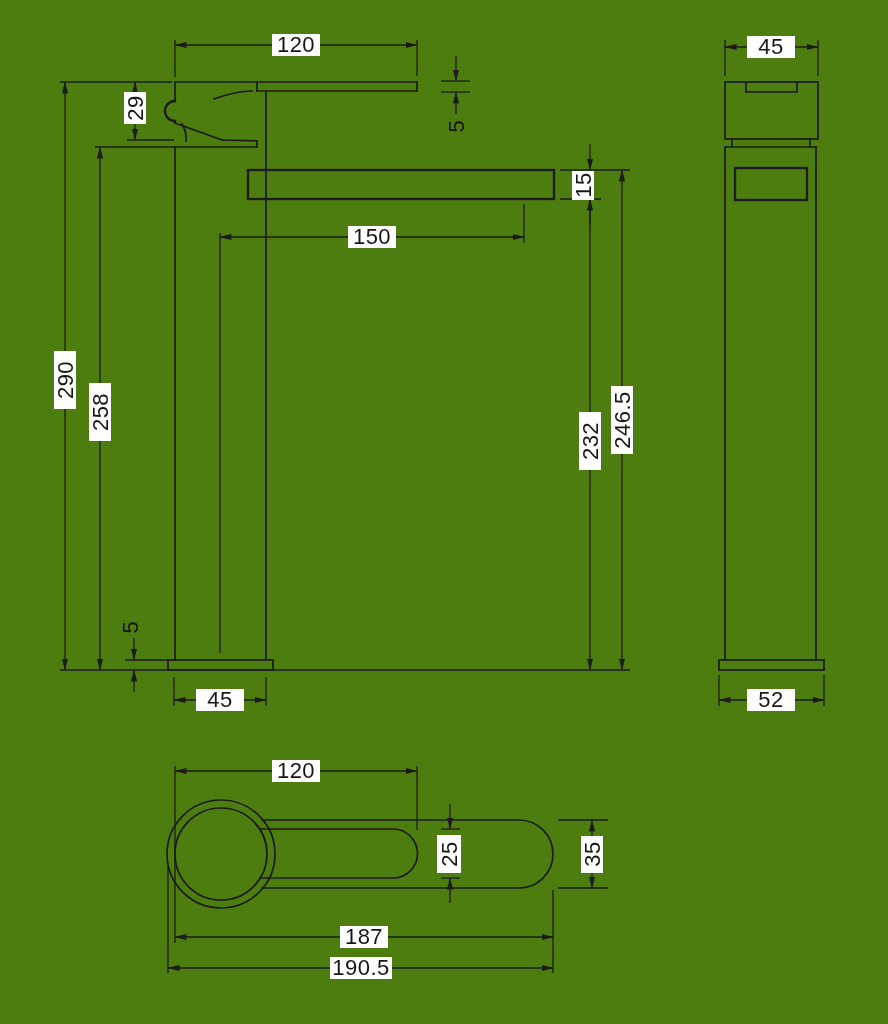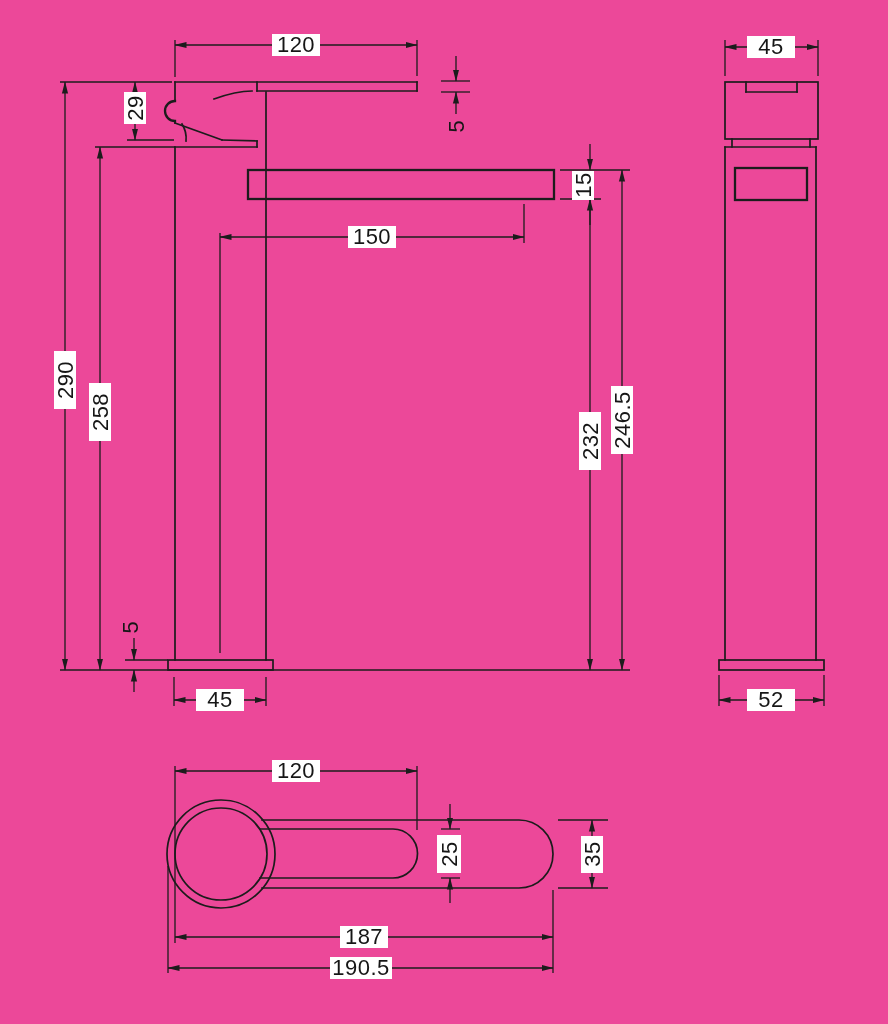--- a/index.html
+++ b/index.html
@@ -1,16 +1,16 @@
 <!DOCTYPE html>
 <html><head>
 <meta charset="utf-8">
 <style>
   html,body{margin:0;padding:0;background:#ffffff;}
-  .stage{position:relative;width:888px;height:1024px;background:#ec4899;overflow:hidden;
+  .stage{position:relative;width:888px;height:1024px;background:#4d7c0f;overflow:hidden;
          font-family:"Liberation Sans", sans-serif;}
   svg{position:absolute;left:0;top:0;}
   text{font-family:"Liberation Sans", sans-serif;font-size:22px;fill:#161616;letter-spacing:0.5px;}
   .obj{stroke:#1c1c1c;stroke-width:1.7;fill:none;stroke-linecap:square;}
   .obj2{stroke:#1c1c1c;stroke-width:2.3;fill:none;stroke-linecap:square;}
   .dim{stroke:#1c1c1c;stroke-width:1.3;fill:none;stroke-linecap:butt;}
   .gap{fill:#ffffff;stroke:none;}
 </style>
 </head>
 <body>

